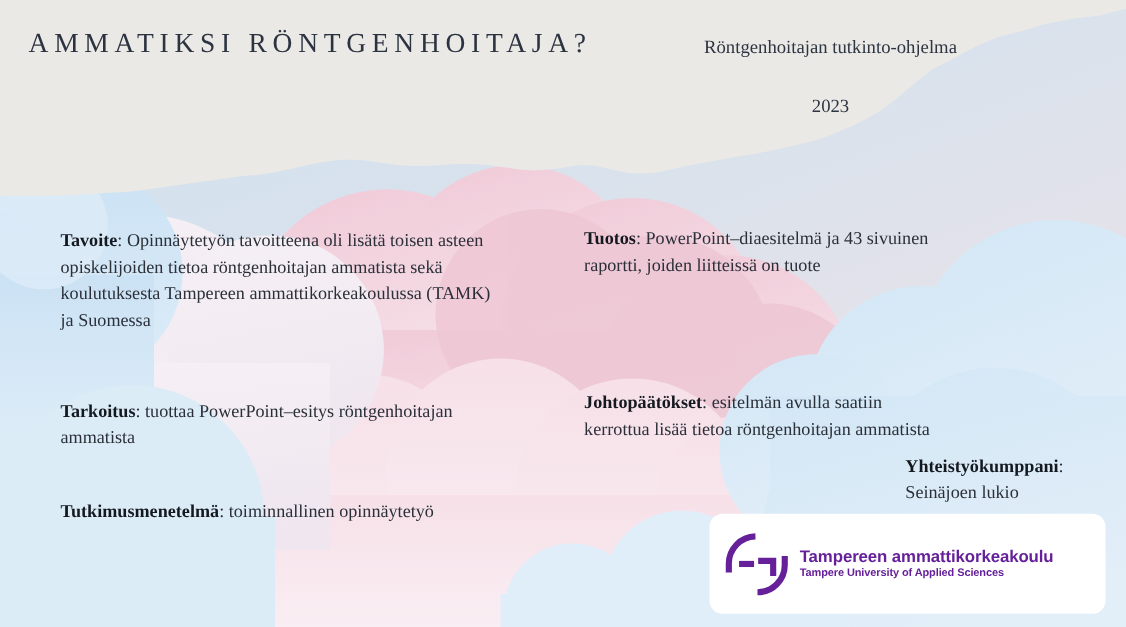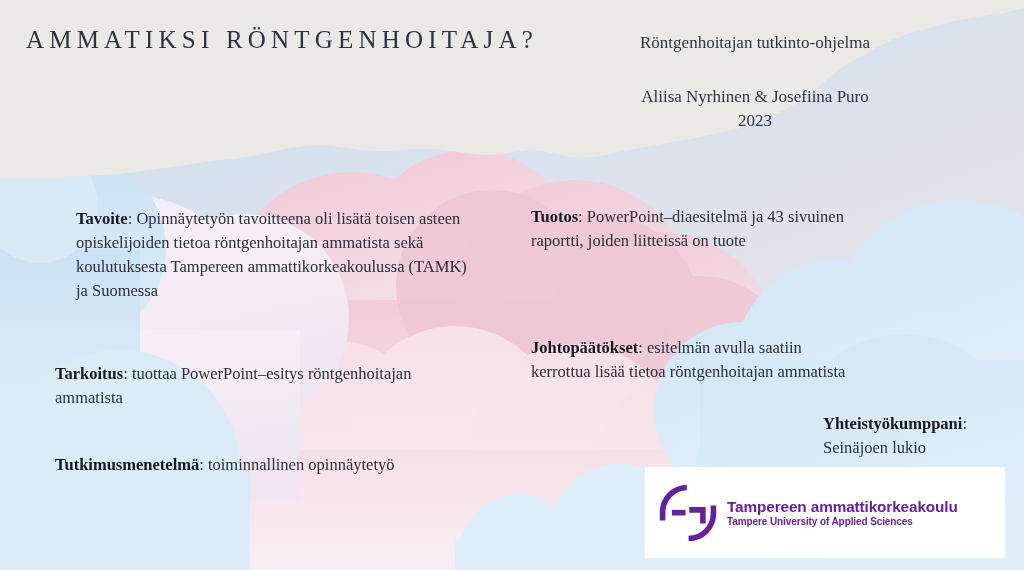--- a/index.html
+++ b/index.html
@@ -84,38 +84,39 @@
     position: absolute;
     color: #2a2f38;
     font-size: 16.5px;
     line-height: 1.45;
   }
   .block b {
     font-weight: bold;
     color: #14181f;
   }
 
-  #b-tavoite   { left: 55px;  top: 207px; width: 400px; margin-left: 21px; }
+  #b-tavoite   { left: 55px;  top: 207px; width: 400px; }
   #b-tarkoitus { left: 55px;  top: 362px; width: 410px; }
   #b-menetelma { left: 55px;  top: 453px; width: 470px; }
 
   #b-tuotos    { left: 531px; top: 205px; width: 330px; }
-  #b-johto     { left: 531px; top: 336px; width: 320px; }
+  #b-johto     { left: 531px; top: 354px; width: 320px; }
   #b-yhteisty  { left: 823px; top: 412px; width: 210px; }
 
   
   #logo-box {
     position: absolute;
     left: 645px;
     top: 467px;
     width: 360px;
     height: 91px;
     background: #ffffff;
     display: flex;
     align-items: center;
+    border-radius: 12px;
   }
   #logo-mark {
     margin-left: 12px;
     flex: 0 0 auto;
   }
   #logo-words {
     margin-left: 8px;
     font-family: "Liberation Sans", sans-serif;
     font-weight: bold;
     color: #66219a;
@@ -236,21 +237,20 @@
       L360,150 L346,148 L332,146 L318,145 L304,146 L290,148 L276,151
       L262,154 L248,157 L234,159 L220,160 L206,162 L192,164 L178,166
       L164,168 L150,170 L136,172 L120,174 L104,175 L88,176 L70,177
       L52,178 L34,178 L16,178 L0,178 Z"></path>
   </svg>
 
   <div id="header-text">
     <div id="poster-title">AMMATIKSI RÖNTGENHOITAJA?</div>
     <div id="programme">Röntgenhoitajan tutkinto-ohjelma</div>
     <div id="authors">
-      <span>Aliisa Nyrhinen &amp; Josefiina Puro</span>
       <span class="yr">2023</span>
     </div>
   </div>
 
   <div class="block" id="b-tavoite">
     <b>Tavoite</b><span>: </span><span>Opinnäytetyön tavoitteena oli lisätä toisen asteen opiskelijoiden tietoa röntgenhoitajan ammatista sekä koulutuksesta Tampereen ammattikorkeakoulussa (TAMK) ja Suomessa</span>
   </div>
 
   <div class="block" id="b-tarkoitus">
     <b>Tarkoitus</b><span>: </span><span>tuottaa PowerPoint–esitys röntgenhoitajan ammatista</span>

